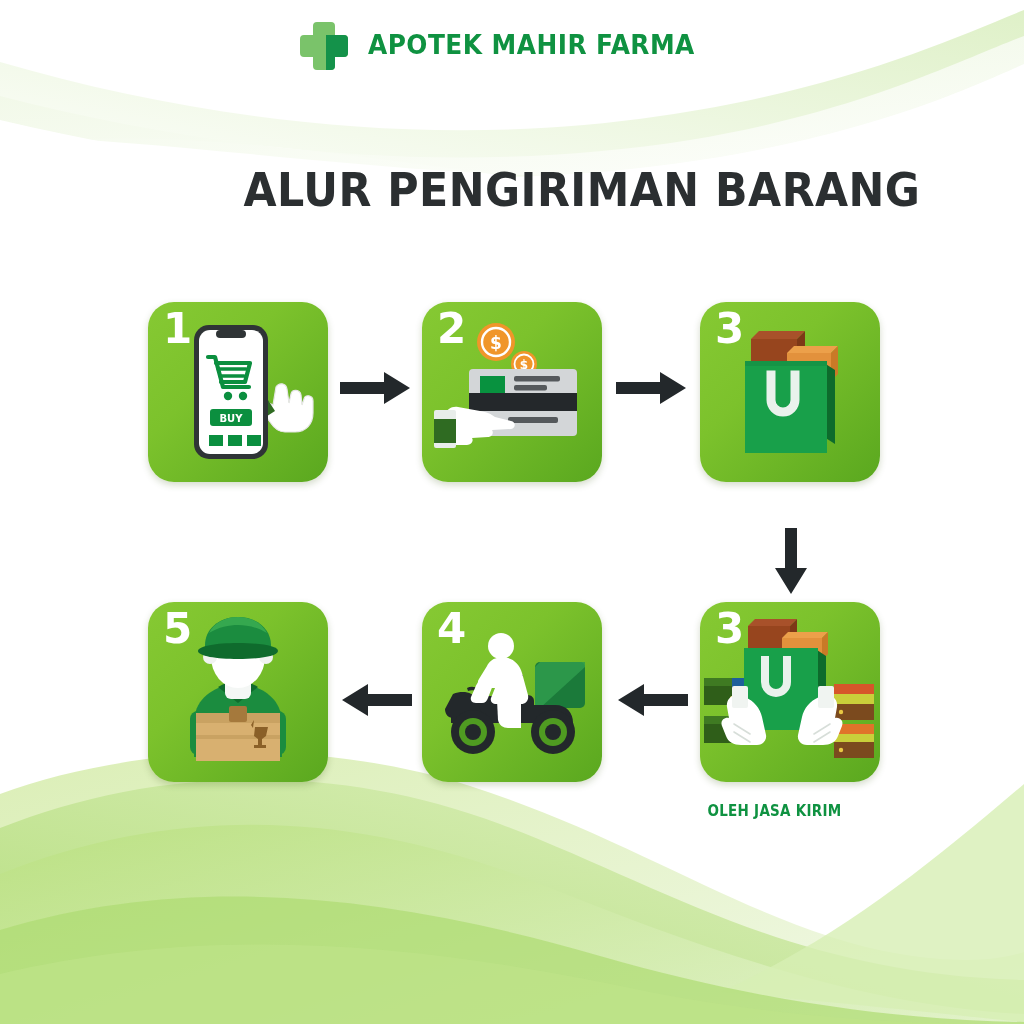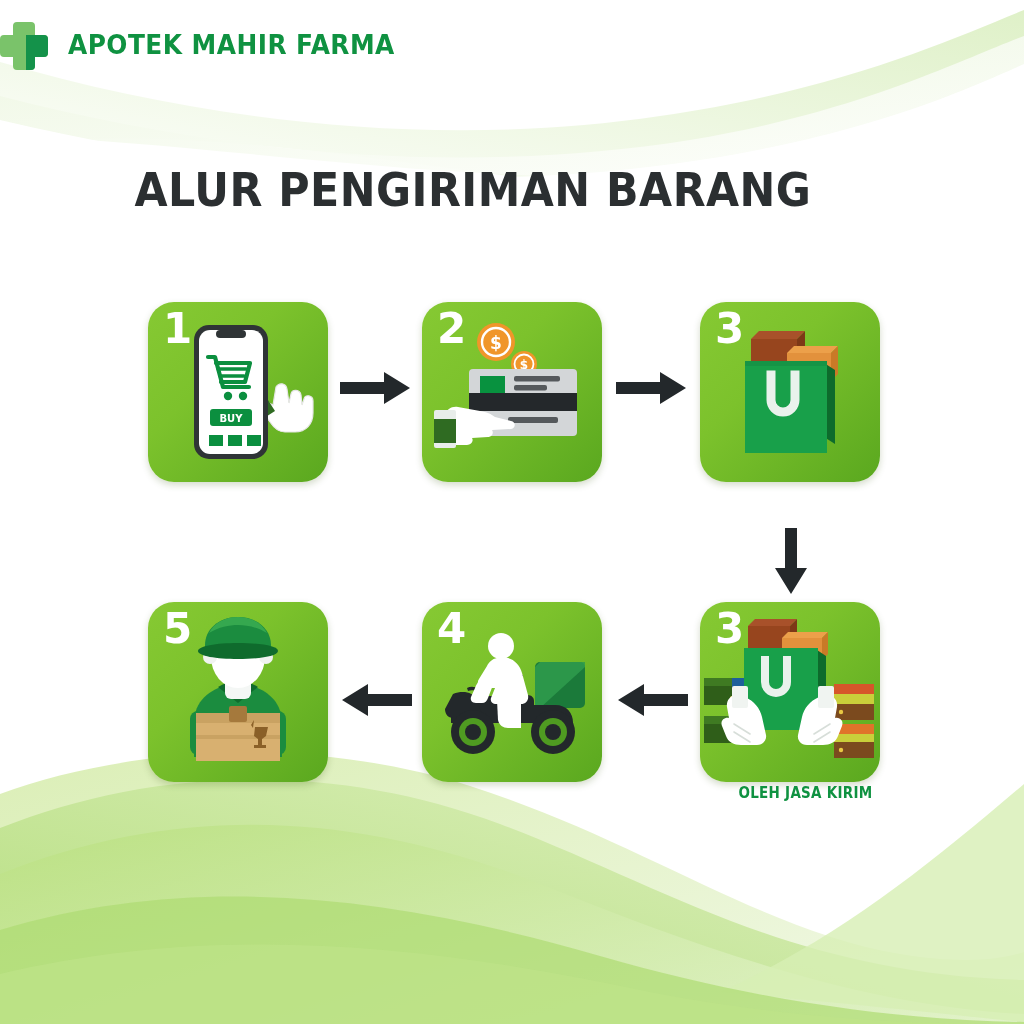--- a/index.html
+++ b/index.html
@@ -30,20 +30,21 @@
 
   
   .brand {
     position: absolute;
     top: 12px;
     left: 0;
     width: 1024px;
     height: 64px;
     display: flex;
     align-items: center;
+    justify-content: center;
     gap: 16px;
     z-index: 6;
   }
   .logo-mark {
     width: 52px;
     height: 52px;
     position: relative;
     flex: 0 0 auto;
   }
   .brand-name {
@@ -56,21 +57,21 @@
     transform: scaleX(0.92);
     transform-origin: left center;
   }
 
   
   .page-title {
     position: absolute;
     top: 163px;
     left: 0;
     width: 946px;
-    text-align: center;
+    text-align: right;
     font-family: "DejaVu Sans", sans-serif;
     font-size: 46px;
     font-weight: bold;
     letter-spacing: 0.5px;
     color: #2b2f31;
     z-index: 6;
   }
   .page-title span { display: inline-block; transform: scaleX(0.93); }
 
   
@@ -120,27 +121,27 @@
     text-align: center;
     font-family: "DejaVu Sans", sans-serif;
     font-size: 23px;
     font-weight: bold;
     letter-spacing: 0.3px;
     color: #0f9241;
     line-height: 1.22;
   }
   .step-label span { display: inline-block; transform: scaleX(0.92); }
   .step-sub {
-    text-align: right;
+    text-align: left;
     font-family: "DejaVu Sans", sans-serif;
     font-size: 15px;
     font-weight: bold;
     letter-spacing: 0.3px;
     color: #0f9241;
-    margin-top: 2px;
+    margin-top: 20px;
   }
   .step-sub span { display: inline-block; transform: scaleX(0.9); }
 
   
   .arrow { position: absolute; z-index: 5; }
 </style>
 </head>
 <body>
 
 <div id="page">

